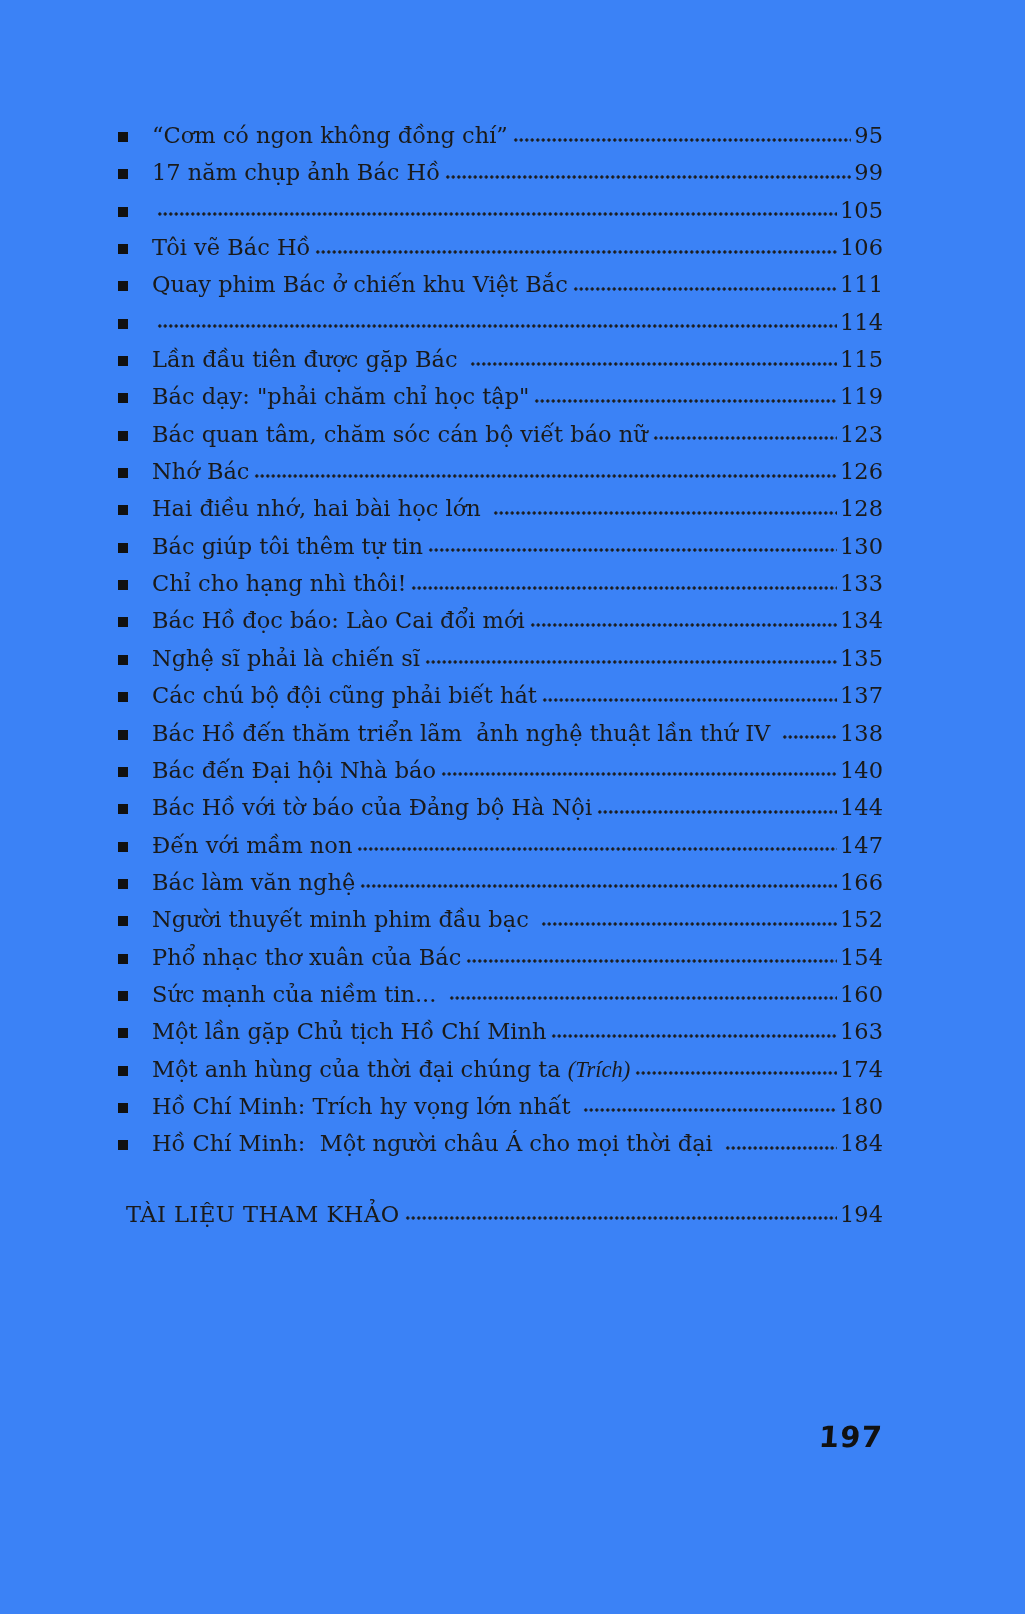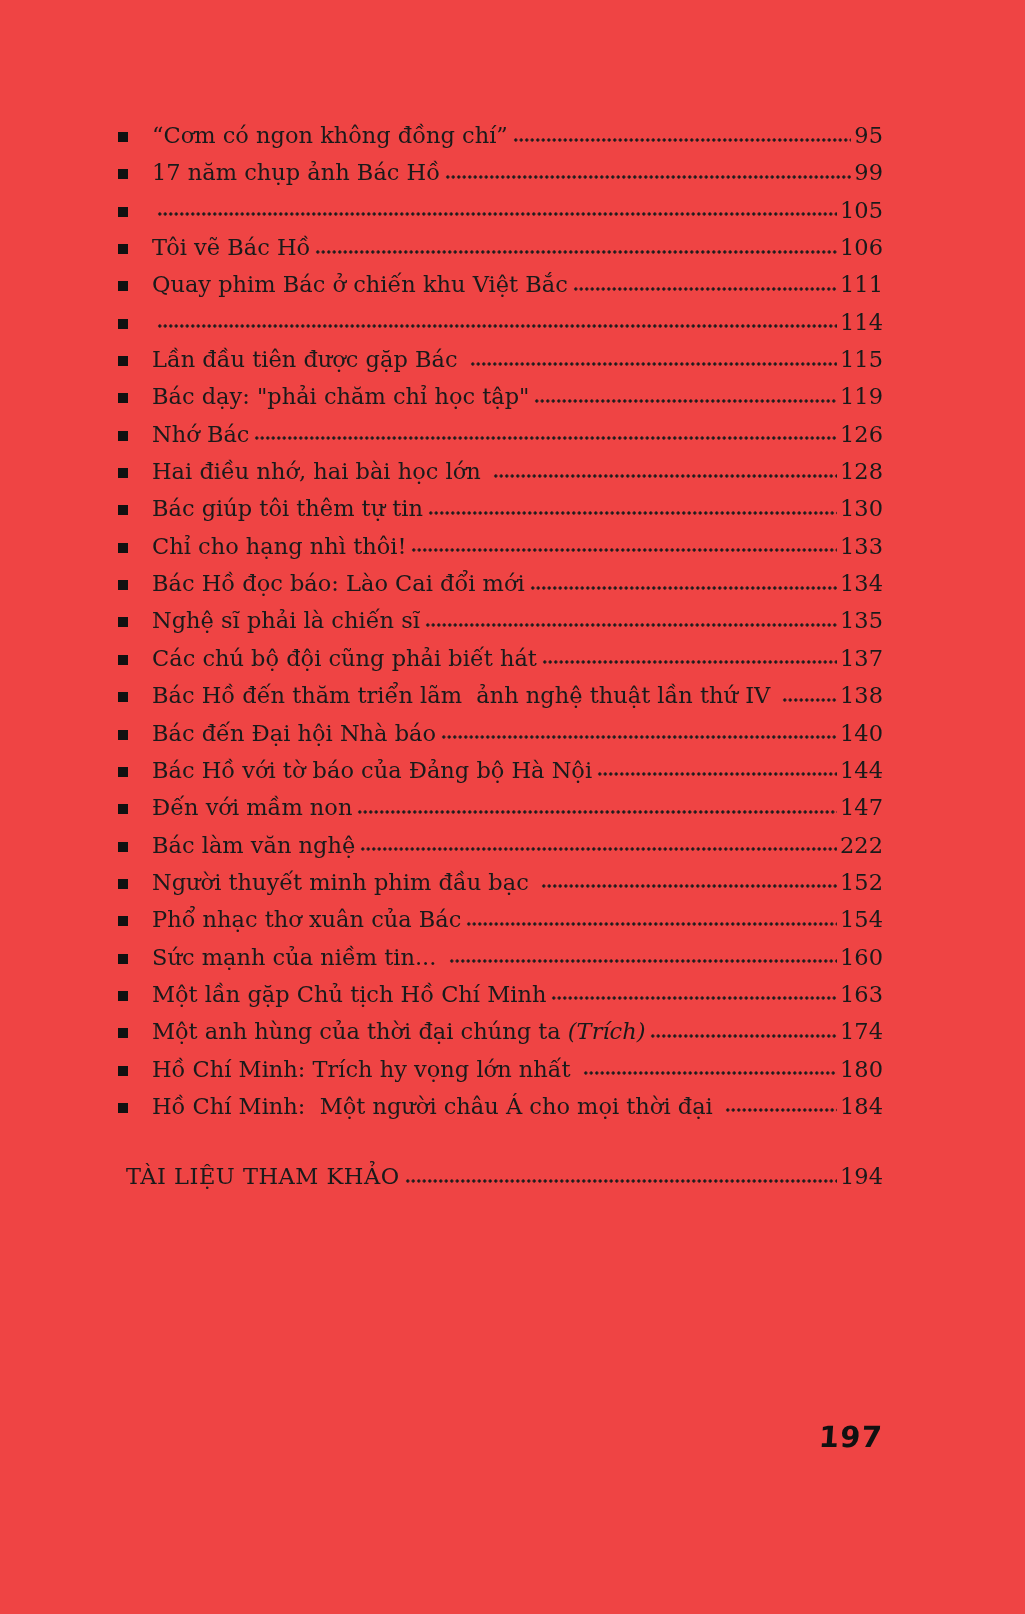--- a/index.html
+++ b/index.html
@@ -7,21 +7,21 @@
   body {
     width: 1025px;
     height: 1614px;
     position: relative;
     font-family: "DejaVu Serif", "Liberation Serif", serif;
     color: #1a1a1a;
   }
   .page {
     position: absolute;
     inset: 0;
-    background: #ef4444;
+    background: #3b82f6;
   }
   .content {
     position: absolute;
     left: 118px;
     right: 142px;
     top: 117px;
   }
   .toc-row {
     display: flex;
     align-items: baseline;
@@ -38,20 +38,21 @@
     margin-right: 24px;
     position: relative;
     top: -1px;
   }
   .title {
     flex: 0 0 auto;
     white-space: pre;
   }
   .title em {
     font-style: italic;
+    font-family: Liberation Serif, serif;
   }
   .leader {
     flex: 1 1 auto;
     height: 1em;
     margin-left: 5px;
     margin-right: 3px;
     background-image: radial-gradient(circle, #1b1b1b 1.25px, transparent 1.8px);
     background-size: 5.5px 5.5px;
     background-repeat: repeat-x;
     background-position: left bottom 1px;
@@ -134,20 +135,26 @@
     <span class="pagenum">115</span>
   </div>
 
   <div class="toc-row">
     <span class="bullet"></span>
     <span class="title"><span class="t">Bác dạy: "phải chăm chỉ học tập"</span></span>
     <span class="leader"></span>
     <span class="pagenum">119</span>
   </div>
 
+  <div class="toc-row">
+    <span class="bullet"></span>
+    <span class="title"><span class="t">Bác quan tâm, chăm sóc cán bộ viết báo nữ</span></span>
+    <span class="leader"></span>
+    <span class="pagenum">123</span>
+  </div>
 
   <div class="toc-row">
     <span class="bullet"></span>
     <span class="title"><span class="t">Nhớ Bác</span></span>
     <span class="leader"></span>
     <span class="pagenum">126</span>
   </div>
 
   <div class="toc-row">
     <span class="bullet"></span>
@@ -216,21 +223,21 @@
     <span class="bullet"></span>
     <span class="title"><span class="t">Đến với mầm non</span></span>
     <span class="leader"></span>
     <span class="pagenum">147</span>
   </div>
 
   <div class="toc-row">
     <span class="bullet"></span>
     <span class="title"><span class="t">Bác làm văn nghệ</span></span>
     <span class="leader"></span>
-    <span class="pagenum">222</span>
+    <span class="pagenum">166</span>
   </div>
 
   <div class="toc-row">
     <span class="bullet"></span>
     <span class="title"><span class="t">Người thuyết minh phim đầu bạc </span></span>
     <span class="leader"></span>
     <span class="pagenum">152</span>
   </div>
 
   <div class="toc-row">

